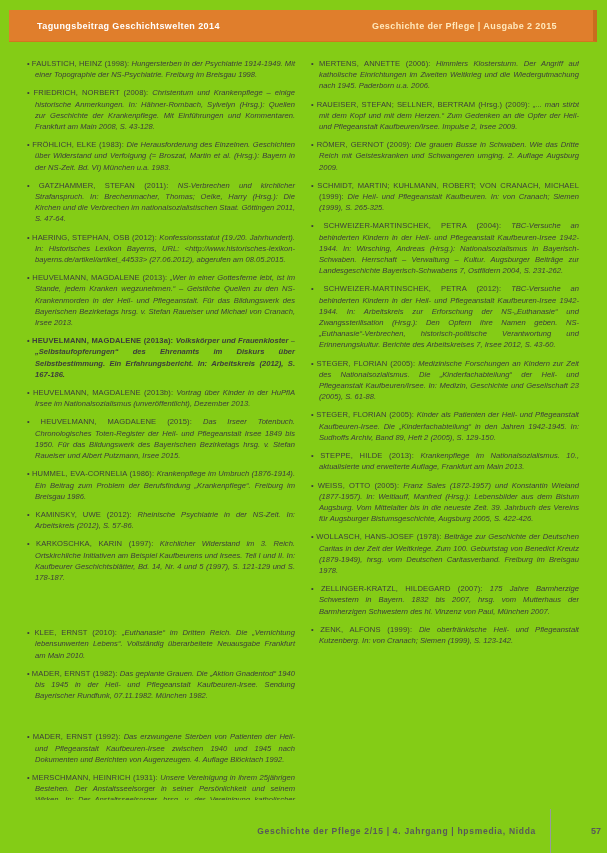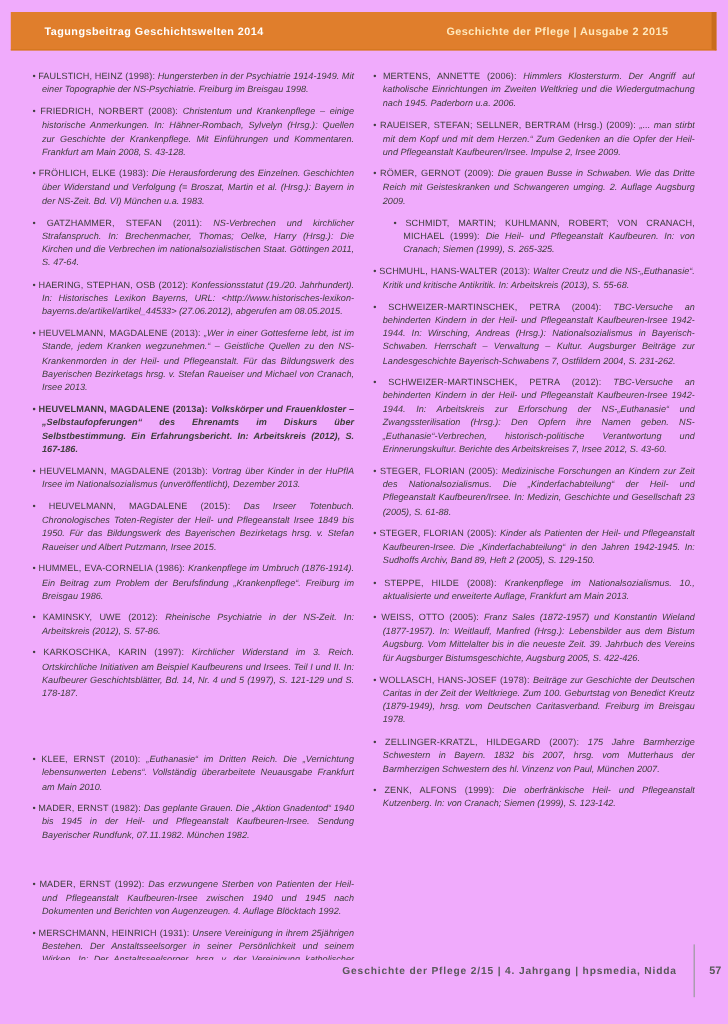--- a/index.html
+++ b/index.html
@@ -5,21 +5,21 @@
   html,body{margin:0;padding:0;}
   body{
     width:607px;height:853px;
     background:#e9e9e7;
     font-family:"Liberation Sans", sans-serif;
     -webkit-font-smoothing:antialiased;
   }
   .page{
     position:relative;
     width:607px;height:853px;
-    background:#f0abfc;
+    background:#84cc16;
     overflow:hidden;
     box-sizing:border-box;
   }
   .header-bar{
     position:absolute;
     left:9px;top:10px;
     width:588px;height:32px;
     box-sizing:border-box;
     display:flex;
     align-items:center;
@@ -65,21 +65,21 @@
   }
   .entry .head{
     font-style:normal;
     letter-spacing:0.1px;
   }
   .entry .body{
     font-style:italic;
   }
   .footer{
     position:absolute;
-    right:0;bottom:22px;
+    right:0;bottom:0;
     height:44px;
     display:flex;
     align-items:center;
   }
   .footer-journal{
     font-size:8.5px;
     font-weight:bold;
     letter-spacing:0.7px;
     color:#58585a;
   }
@@ -87,20 +87,21 @@
     width:1px;
     height:44px;
     background:#9a9a9c;
     margin:0 12px 0 14px;
   }
   .footer-page{
     font-size:9px;
     font-weight:bold;
     color:#58585a;
     width:16px;
+    margin-left:28px;
   }
 </style>
 </head>
 <body>
 
 <div class="page">
 
   <div class="header-bar" style="background: rgb(224, 126, 44);">
     <span class="header-left" style="color: rgb(255, 255, 255);">Tagungsbeitrag Geschichtswelten 2014</span>
     <span class="header-right" style="color: rgb(255, 233, 189);">Geschichte der Pflege | Ausgabe 2 2015</span>
@@ -122,27 +123,26 @@
         <p class="entry" style="color: rgb(61, 61, 60);"><span class="bullet">• </span><span class="head">KARKOSCHKA, KARIN (1997): </span><span class="body">Kirchlicher Widerstand im 3. Reich. Ortskirchliche Initiativen am Beispiel Kaufbeurens und Irsees. Teil I und II. In: Kaufbeurer Geschichtsblätter, Bd. 14, Nr. 4 und 5 (1997), S. 121-129 und S. 178-187.</span></p>
         <p class="entry" style="color: rgb(61, 61, 60); margin-top: 44px;"><span class="bullet">• </span><span class="head">KLEE, ERNST (2010): </span><span class="body">„Euthanasie“ im Dritten Reich. Die „Vernichtung lebensunwerten Lebens“. Vollständig überarbeitete Neuausgabe Frankfurt am Main 2010.</span></p>
         <p class="entry" style="color: rgb(61, 61, 60);"><span class="bullet">• </span><span class="head">MADER, ERNST (1982): </span><span class="body">Das geplante Grauen. Die „Aktion Gnadentod“ 1940 bis 1945 in der Heil- und Pflegeanstalt Kaufbeuren-Irsee. Sendung Bayerischer Rundfunk, 07.11.1982. München 1982.</span></p>
         <p class="entry" style="color: rgb(61, 61, 60); margin-top: 30px;"><span class="bullet">• </span><span class="head">MADER, ERNST (1992): </span><span class="body">Das erzwungene Sterben von Patienten der Heil- und Pflegeanstalt Kaufbeuren-Irsee zwischen 1940 und 1945 nach Dokumenten und Berichten von Augenzeugen. 4. Auflage Blöcktach 1992.</span></p>
         <p class="entry" style="color: rgb(61, 61, 60);"><span class="bullet">• </span><span class="head">MERSCHMANN, HEINRICH (1931): </span><span class="body">Unsere Vereinigung in ihrem 25jährigen Bestehen. Der Anstaltsseelsorger in seiner Persönlichkeit und seinem Wirken. In: Der Anstaltsseelsorger, hrsg. v. der Vereinigung katholischer Seelsorger an deutschen Heil- und Pflegeanstalten, Heft 4 (1931), S. 3-35 (ein Exemplar liegt im Archiv des Deutschen Caritasverbandes (ADCV) in Freiburg).</span></p>
       </div>
     <div class="col">
         <p class="entry" style="color: rgb(61, 61, 60);"><span class="bullet">• </span><span class="head">MERTENS, ANNETTE (2006): </span><span class="body">Himmlers Klostersturm. Der Angriff auf katholische Einrichtungen im Zweiten Weltkrieg und die Wiedergutmachung nach 1945. Paderborn u.a. 2006.</span></p>
         <p class="entry" style="color: rgb(61, 61, 60);"><span class="bullet">• </span><span class="head">RAUEISER, STEFAN; SELLNER, BERTRAM (Hrsg.) (2009): </span><span class="body">„... man stirbt mit dem Kopf und mit dem Herzen.“ Zum Gedenken an die Opfer der Heil- und Pflegeanstalt Kaufbeuren/Irsee. Impulse 2, Irsee 2009.</span></p>
         <p class="entry" style="color: rgb(61, 61, 60);"><span class="bullet">• </span><span class="head">RÖMER, GERNOT (2009): </span><span class="body">Die grauen Busse in Schwaben. Wie das Dritte Reich mit Geisteskranken und Schwangeren umging. 2. Auflage Augsburg 2009.</span></p>
-        <p class="entry" style="color: rgb(61, 61, 60); margin-left: 17px;"><span class="bullet">• </span><span class="head">SCHMIDT, MARTIN; KUHLMANN, ROBERT; VON CRANACH, MICHAEL (1999): </span><span class="body">Die Heil- und Pflegeanstalt Kaufbeuren. In: von Cranach; Siemen (1999), S. 265-325.</span></p>
-        <p class="entry" style="color: rgb(61, 61, 60);"><span class="bullet">• </span><span class="head">SCHMUHL, HANS-WALTER (2013): </span><span class="body">Walter Creutz und die NS-„Euthanasie“. Kritik und kritische Antikritik. In: Arbeitskreis (2013), S. 55-68.</span></p>
+        <p class="entry" style="color: rgb(61, 61, 60);"><span class="bullet">• </span><span class="head">SCHMIDT, MARTIN; KUHLMANN, ROBERT; VON CRANACH, MICHAEL (1999): </span><span class="body">Die Heil- und Pflegeanstalt Kaufbeuren. In: von Cranach; Siemen (1999), S. 265-325.</span></p>
         <p class="entry" style="color: rgb(61, 61, 60);"><span class="bullet">• </span><span class="head">SCHWEIZER-MARTINSCHEK, PETRA (2004): </span><span class="body">TBC-Versuche an behinderten Kindern in der Heil- und Pflegeanstalt Kaufbeuren-Irsee 1942-1944. In: Wirsching, Andreas (Hrsg.): Nationalsozialismus in Bayerisch-Schwaben. Herrschaft – Verwaltung – Kultur. Augsburger Beiträge zur Landesgeschichte Bayerisch-Schwabens 7, Ostfildern 2004, S. 231-262.</span></p>
         <p class="entry" style="color: rgb(61, 61, 60);"><span class="bullet">• </span><span class="head">SCHWEIZER-MARTINSCHEK, PETRA (2012): </span><span class="body">TBC-Versuche an behinderten Kindern in der Heil- und Pflegeanstalt Kaufbeuren-Irsee 1942-1944. In: Arbeitskreis zur Erforschung der NS-„Euthanasie“ und Zwangssterilisation (Hrsg.): Den Opfern ihre Namen geben. NS-„Euthanasie“-Verbrechen, historisch-politische Verantwortung und Erinnerungskultur. Berichte des Arbeitskreises 7, Irsee 2012, S. 43-60.</span></p>
         <p class="entry" style="color: rgb(61, 61, 60);"><span class="bullet">• </span><span class="head">STEGER, FLORIAN (2005): </span><span class="body">Medizinische Forschungen an Kindern zur Zeit des Nationalsozialismus. Die „Kinderfachabteilung“ der Heil- und Pflegeanstalt Kaufbeuren/Irsee. In: Medizin, Geschichte und Gesellschaft 23 (2005), S. 61-88.</span></p>
         <p class="entry" style="color: rgb(61, 61, 60);"><span class="bullet">• </span><span class="head">STEGER, FLORIAN (2005): </span><span class="body">Kinder als Patienten der Heil- und Pflegeanstalt Kaufbeuren-Irsee. Die „Kinderfachabteilung“ in den Jahren 1942-1945. In: Sudhoffs Archiv, Band 89, Heft 2 (2005), S. 129-150.</span></p>
-        <p class="entry" style="color: rgb(61, 61, 60);"><span class="bullet">• </span><span class="head">STEPPE, HILDE (2008): </span><span class="body">Krankenpflege im Nationalsozialismus. 10., aktualisierte und erweiterte Auflage, Frankfurt am Main 2013.</span></p>
+        <p class="entry" style="color: rgb(61, 61, 60);"><span class="bullet">• </span><span class="head">STEPPE, HILDE (2013): </span><span class="body">Krankenpflege im Nationalsozialismus. 10., aktualisierte und erweiterte Auflage, Frankfurt am Main 2013.</span></p>
         <p class="entry" style="color: rgb(61, 61, 60);"><span class="bullet">• </span><span class="head">WEISS, OTTO (2005): </span><span class="body">Franz Sales (1872-1957) und Konstantin Wieland (1877-1957). In: Weitlauff, Manfred (Hrsg.): Lebensbilder aus dem Bistum Augsburg. Vom Mittelalter bis in die neueste Zeit. 39. Jahrbuch des Vereins für Augsburger Bistumsgeschichte, Augsburg 2005, S. 422-426.</span></p>
         <p class="entry" style="color: rgb(61, 61, 60);"><span class="bullet">• </span><span class="head">WOLLASCH, HANS-JOSEF (1978): </span><span class="body">Beiträge zur Geschichte der Deutschen Caritas in der Zeit der Weltkriege. Zum 100. Geburtstag von Benedict Kreutz (1879-1949), hrsg. vom Deutschen Caritasverband. Freiburg im Breisgau 1978.</span></p>
         <p class="entry" style="color: rgb(61, 61, 60);"><span class="bullet">• </span><span class="head">ZELLINGER-KRATZL, HILDEGARD (2007): </span><span class="body">175 Jahre Barmherzige Schwestern in Bayern. 1832 bis 2007, hrsg. vom Mutterhaus der Barmherzigen Schwestern des hl. Vinzenz von Paul, München 2007.</span></p>
         <p class="entry" style="color: rgb(61, 61, 60);"><span class="bullet">• </span><span class="head">ZENK, ALFONS (1999): </span><span class="body">Die oberfränkische Heil- und Pflegeanstalt Kutzenberg. In: von Cranach; Siemen (1999), S. 123-142.</span></p>
       </div>
   </div>
 
   <div class="footer">
     <span class="footer-journal" style="color: rgb(88, 88, 90);">Geschichte der Pflege 2/15 | 4. Jahrgang | hpsmedia, Nidda</span>
     <span class="footer-divider"></span>

